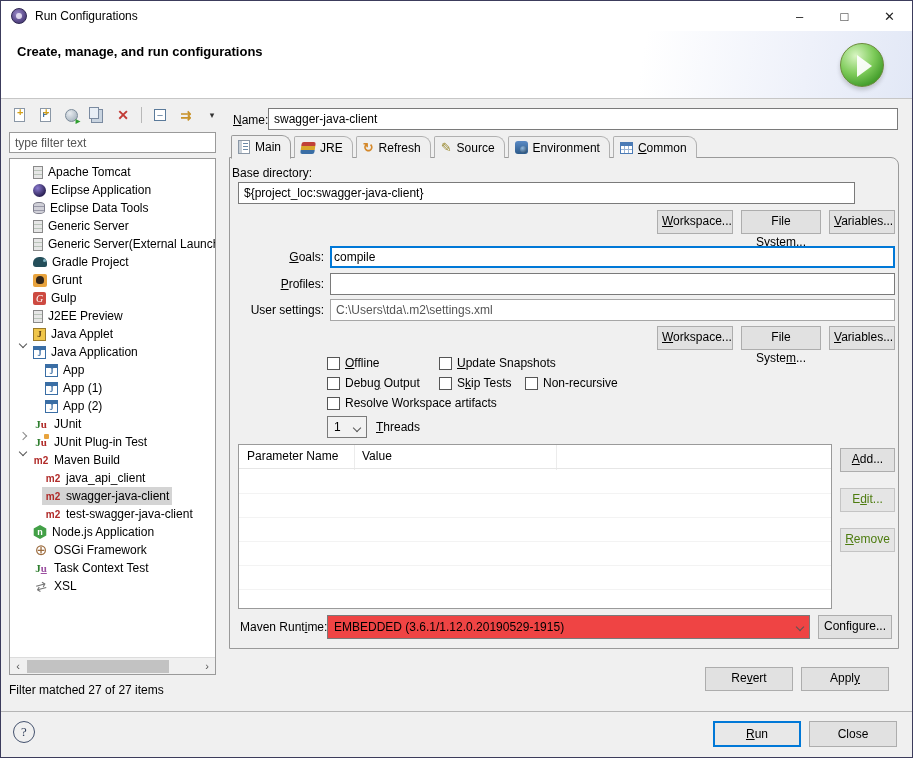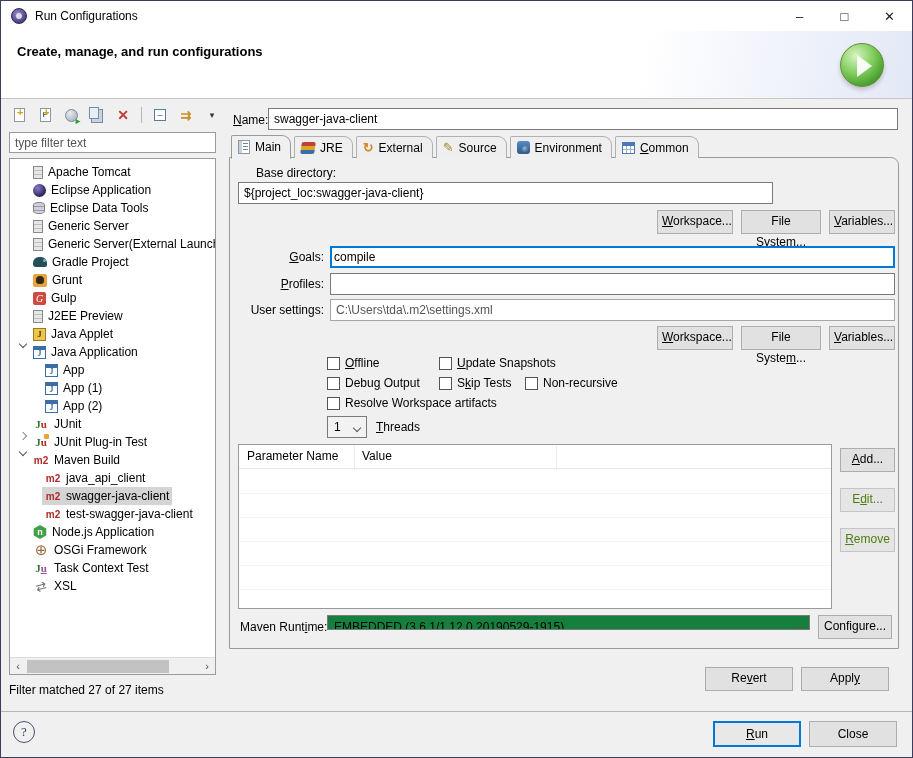--- a/index.html
+++ b/index.html
@@ -108,21 +108,21 @@
   .rlabel{position:absolute;width:92px;text-align:right;font-size:12px;}
   .txt{position:absolute;height:22px;border:1px solid #7a7a7a;background:#fff;
        font-family:"Liberation Sans",sans-serif;font-size:12px;padding:2px 5px;color:#000;}
   .txt.focus{border:2px solid #0078d7;padding:1px 2px;}
   .txt.dim{color:#555;border-color:#a6a6a6;}
   .btn{position:absolute;height:24px;background:#e1e1e1;border:1px solid #adadad;font-family:"Liberation Sans",sans-serif;
        font-size:12px;text-align:center;line-height:21px;padding:0 4px;}
   .btn.disabled{color:#4d7c0f;background:#e5e5e5;border-color:#c4c4c4;}
   .cb{position:absolute;display:flex;align-items:center;gap:5px;height:16px;}
   .cbbox{width:13px;height:13px;border:1px solid #555;background:#fff;flex:none;}
-  .combo{position:absolute;height:15px;background:#15803d;border:1px solid #7a7a7a;font-size:12px;line-height:22px;
+  .combo{position:absolute;height:24px;background:#ef4444;border:1px solid #7a7a7a;font-size:12px;line-height:22px;
          padding:0 20px 0 6px;overflow:hidden;white-space:nowrap;}
   .combo .cv{position:absolute;right:6px;top:8px;width:6px;height:6px;border-right:1.5px solid #555;border-bottom:1.5px solid #555;transform:rotate(45deg);}
   .combo.small{background:#f2f2f2;height:22px;line-height:20px;}
   .ptable{position:absolute;left:8px;top:286px;width:594px;height:165px;background:#fff;border:1px solid #9a9a9a;}
   .ptable .hd{position:absolute;top:0;left:0;right:0;height:24px;border-bottom:1px solid #e6e6e6;}
   .ptable .hcell{position:absolute;top:4px;font-size:12px;}
   .ptable .vline{position:absolute;top:0;bottom:0;width:1px;background:#ececec;}
   .ptable .tb{position:absolute;top:25px;left:0;right:0;bottom:0;
        background:repeating-linear-gradient(#fff 0 23px,#f3f3f3 23px 24px);}
   
@@ -384,39 +384,39 @@
       <div class="tab active">
           <span class="it-main"></span>
           <span>Main</span>
         </div>
       <div class="tab">
           <span class="it-jre"></span>
           <span>JRE</span>
         </div>
       <div class="tab">
           <span class="it-refresh">↻</span>
-          <span>External</span>
+          <span>Refresh</span>
         </div>
       <div class="tab">
           <span class="it-source">✎</span>
           <span>Source</span>
         </div>
       <div class="tab">
           <span class="it-env"></span>
           <span>Environment</span>
         </div>
       <div class="tab">
           <span class="it-common"></span>
           <span><u>C</u>ommon</span>
         </div>
     </div>
 
     <div class="panel">
-      <div class="flabel" style="left:26px;top:8px">Base directory:</div>
-      <input class="txt" style="left: 8px; top: 24px; width: 535px;" value="${project_loc:swagger-java-client}">
+      <div class="flabel" style="left:2px;top:8px">Base directory:</div>
+      <input class="txt" style="left: 8px; top: 24px; width: 617px;" value="${project_loc:swagger-java-client}">
       <div class="btn" style="left:427px;top:52px;width:76px"><u>W</u>orkspace...</div>
       <div class="btn" style="left:511px;top:52px;width:80px">File Syste<u>m</u>...</div>
       <div class="btn" style="left:599px;top:52px;width:66px"><u>V</u>ariables...</div>
 
       <div class="rlabel" style="left:2px;top:92px"><u>G</u>oals:</div>
       <input class="txt focus" style="left: 100px; top: 88px; width: 565px;" value="compile">
       <div class="rlabel" style="left:2px;top:119px"><u>P</u>rofiles:</div>
       <input class="txt" style="left: 100px; top: 115px; width: 565px;" value="">
       <div class="rlabel" style="left:2px;top:145px">User settings:</div>
       <input class="txt dim" style="left: 100px; top: 141px; width: 565px;" readonly="" value="C:\Users\tda\.m2\settings.xml">

